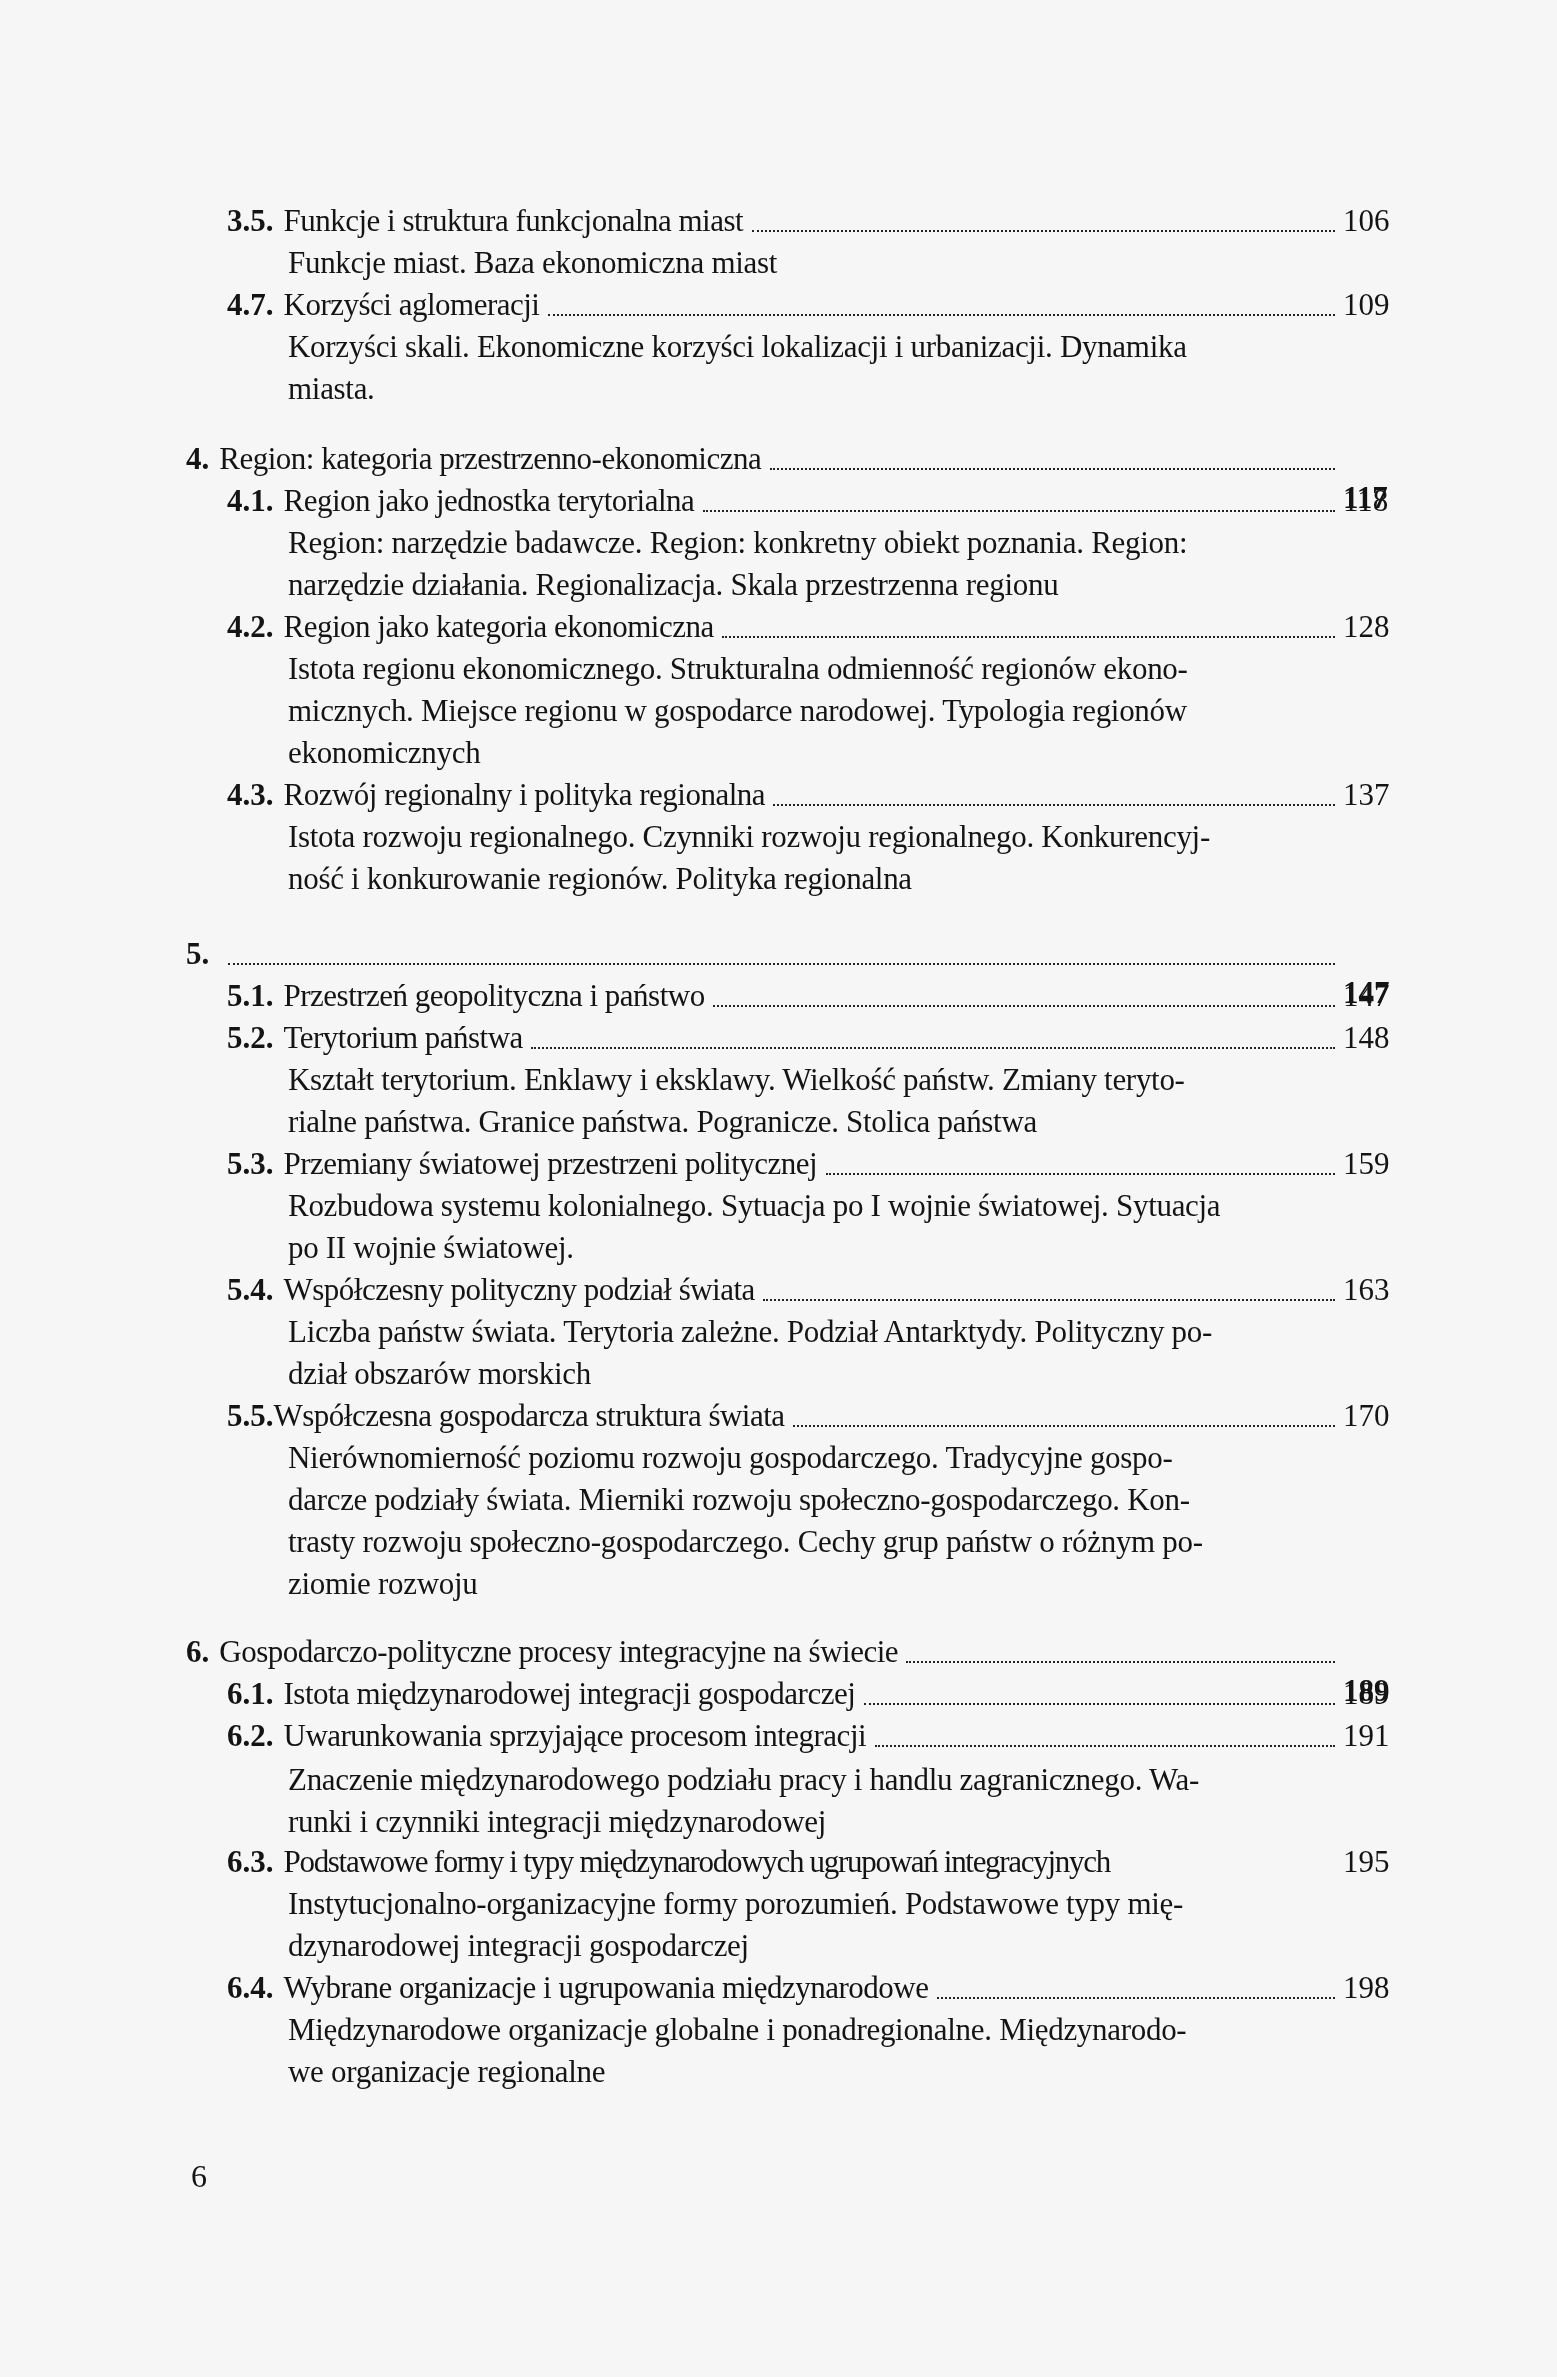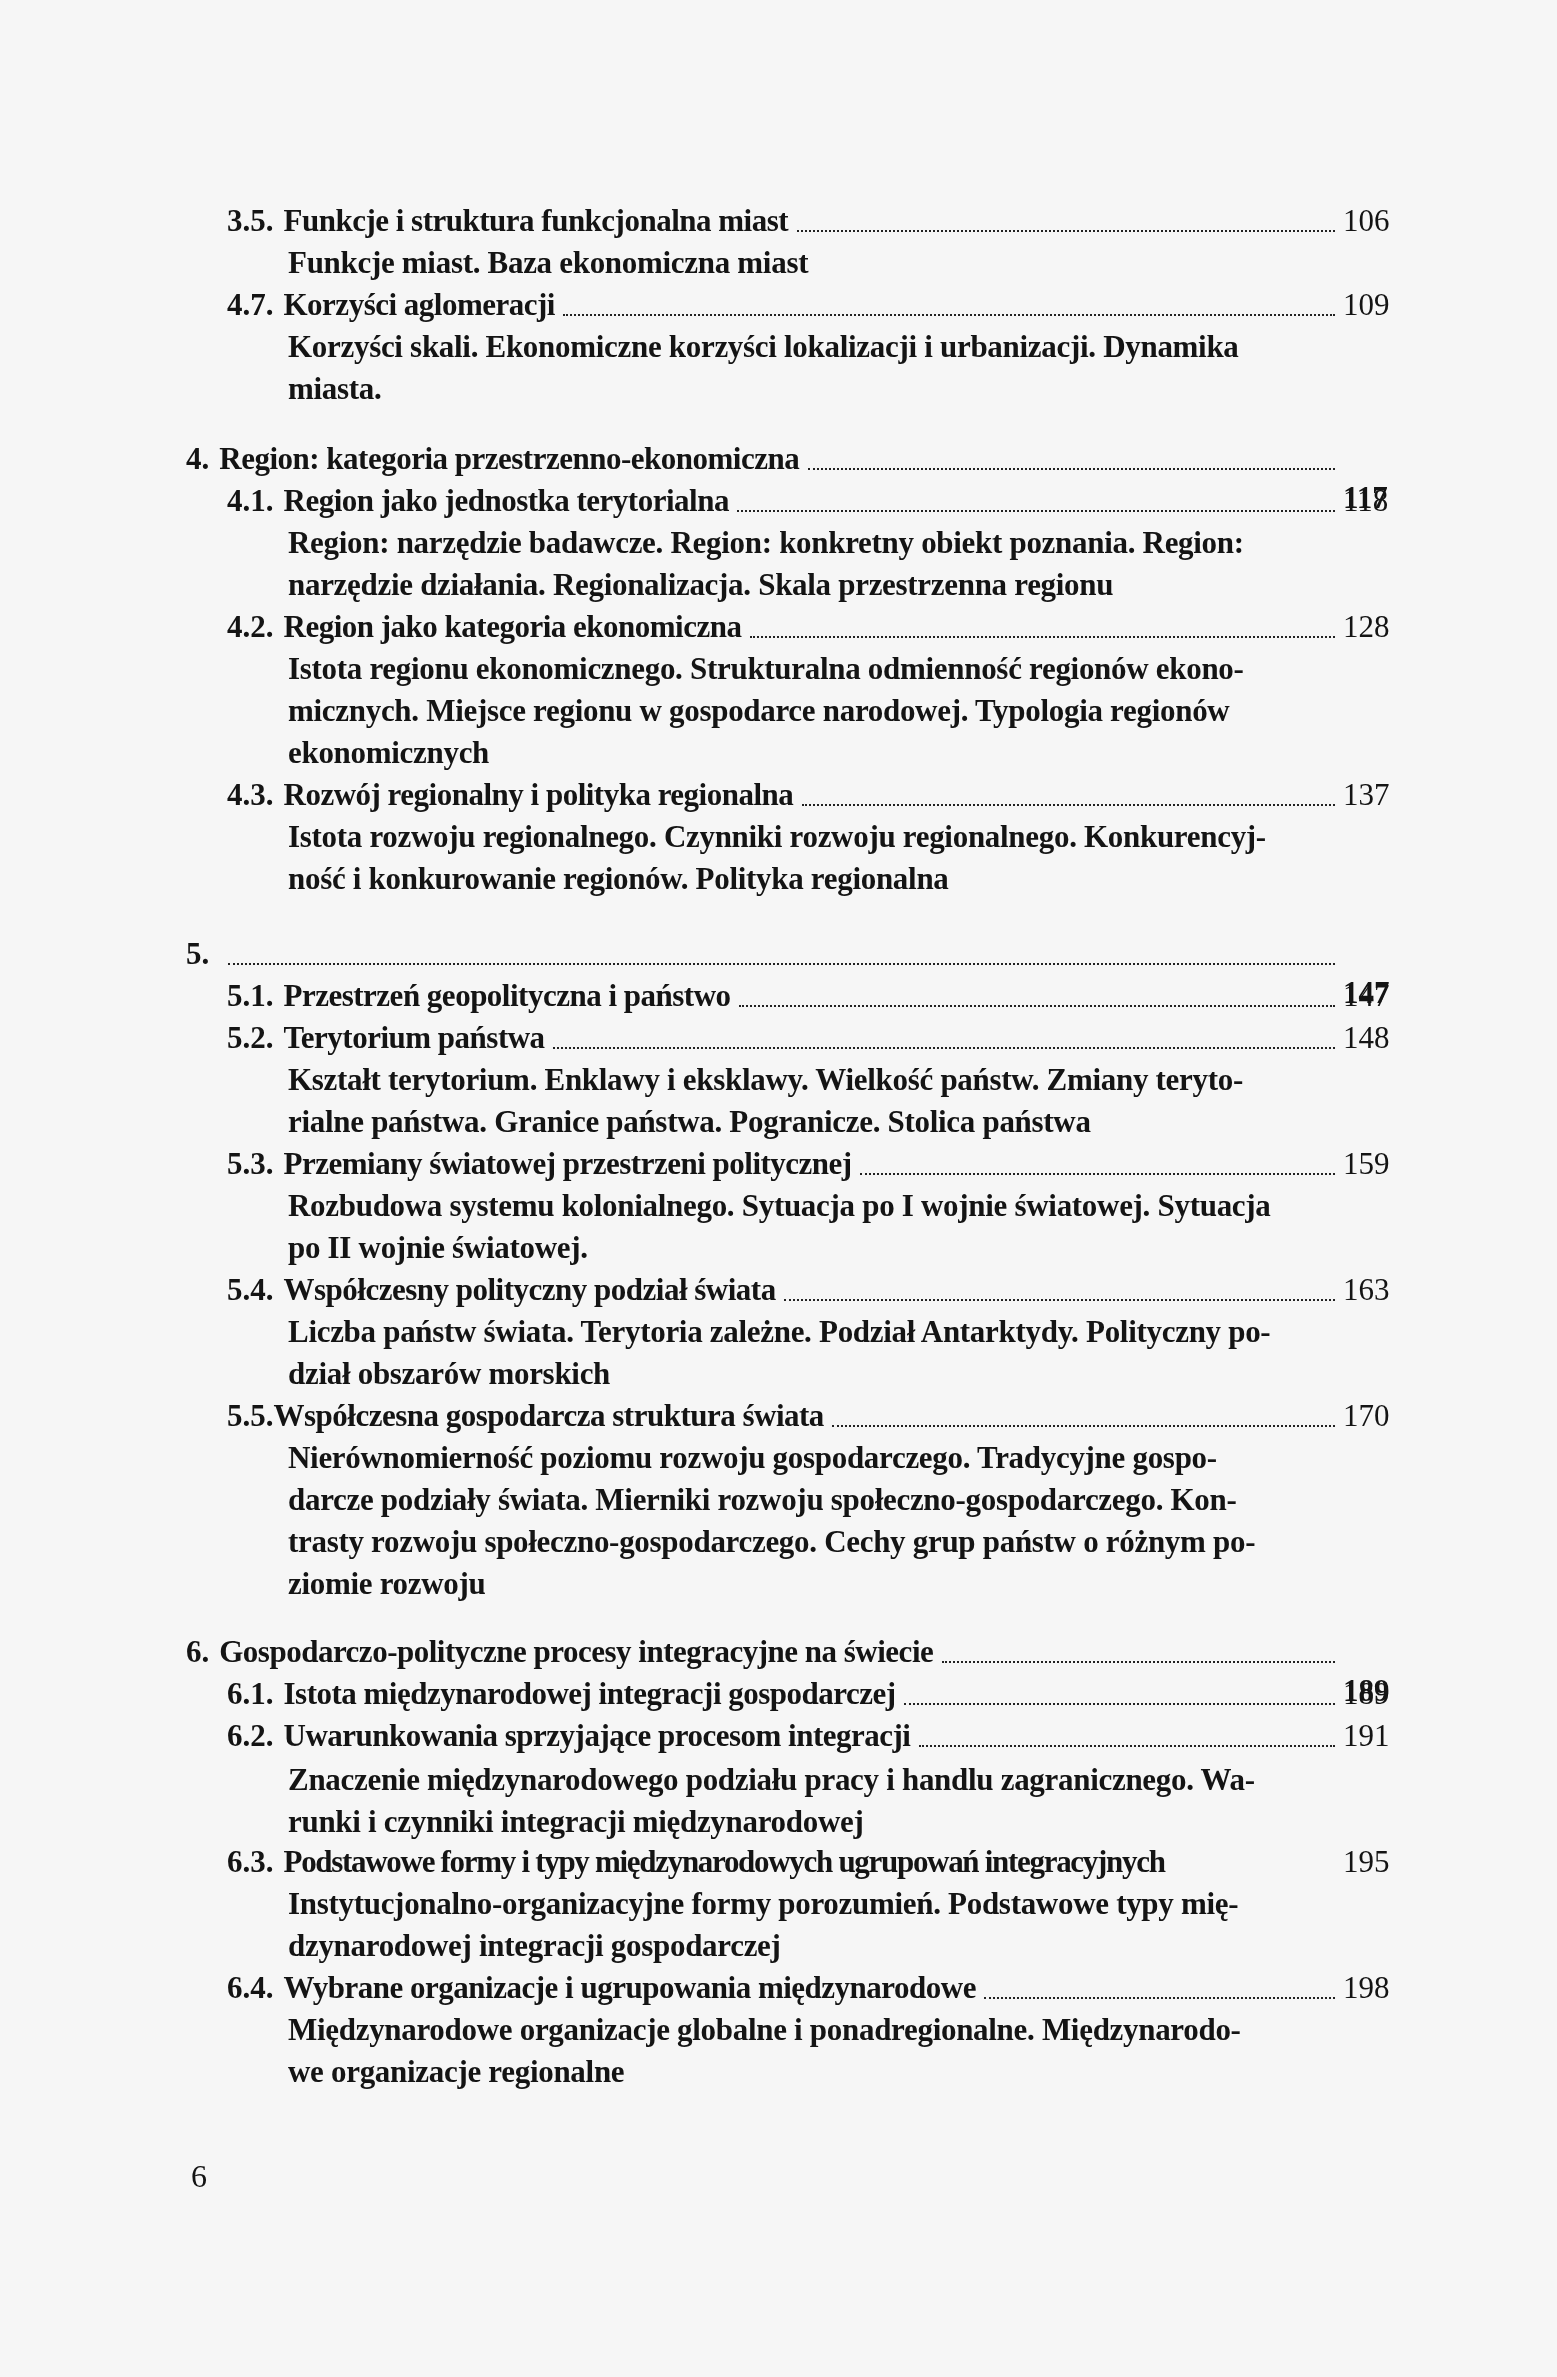--- a/index.html
+++ b/index.html
@@ -38,21 +38,21 @@
       height: 42px;
     }
     .chapter .entry-line { left: 186px; width: 1161px; }
     .section .entry-line { left: 227px; width: 1120px; }
     .num {
       font-weight: bold;
       margin-right: 10px;
       flex: 0 0 auto;
     }
     .title {
-      font-weight: bold;
+      font-weight: normal;
       flex: 0 0 auto;
       letter-spacing: -0.5px;
     }
     .leader {
       flex: 1 1 auto;
       overflow: hidden;
       margin-left: 8.4px;
       margin-right: 11.7px;
       height: 42px;
       position: relative;
@@ -77,21 +77,20 @@
     .chapter .page { font-weight: bold; margin-top: 39px; }
     .desc {
       position: absolute;
       left: 288px;
       width: 1059px;
       font-size: 31px;
       line-height: 42px;
       letter-spacing: -0.3px;
       text-align: justify;
       text-align-last: left;
-      font-weight: bold;
     }
     #page-number {
       position: absolute;
       left: 191px;
       top: 2155px;
       font-size: 32px;
       line-height: 42px;
     }
   </style>
 </head>

